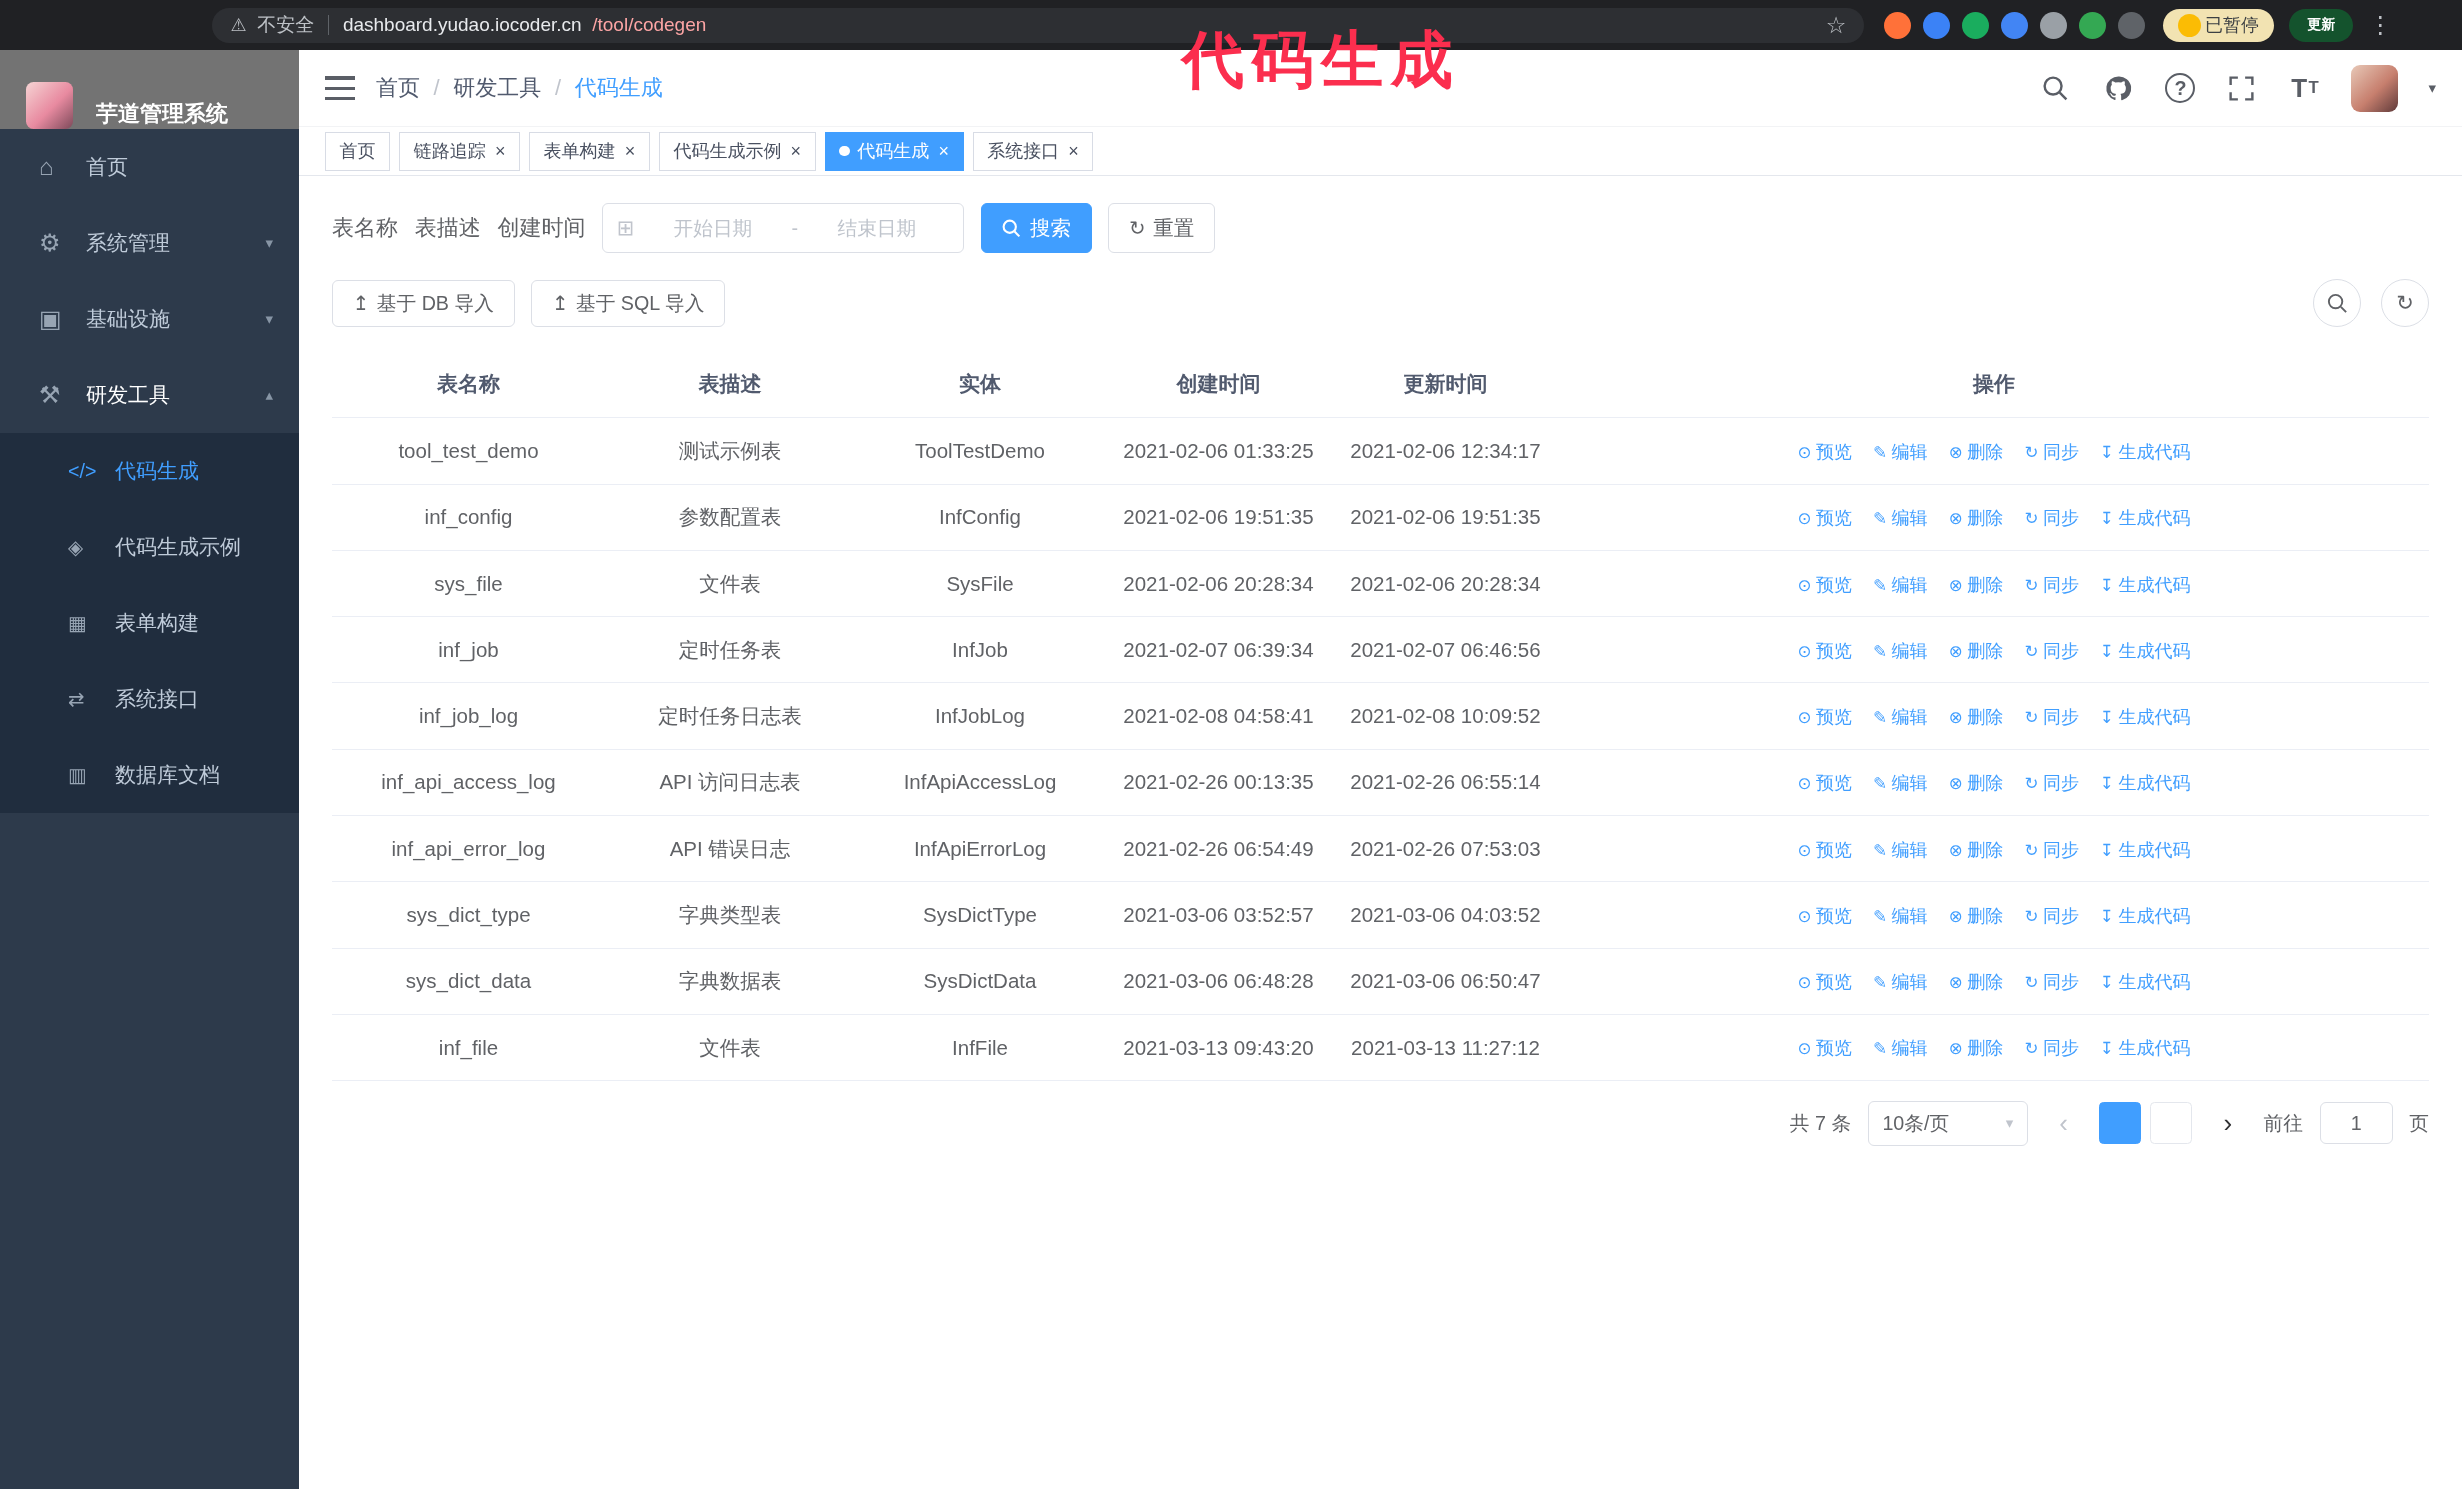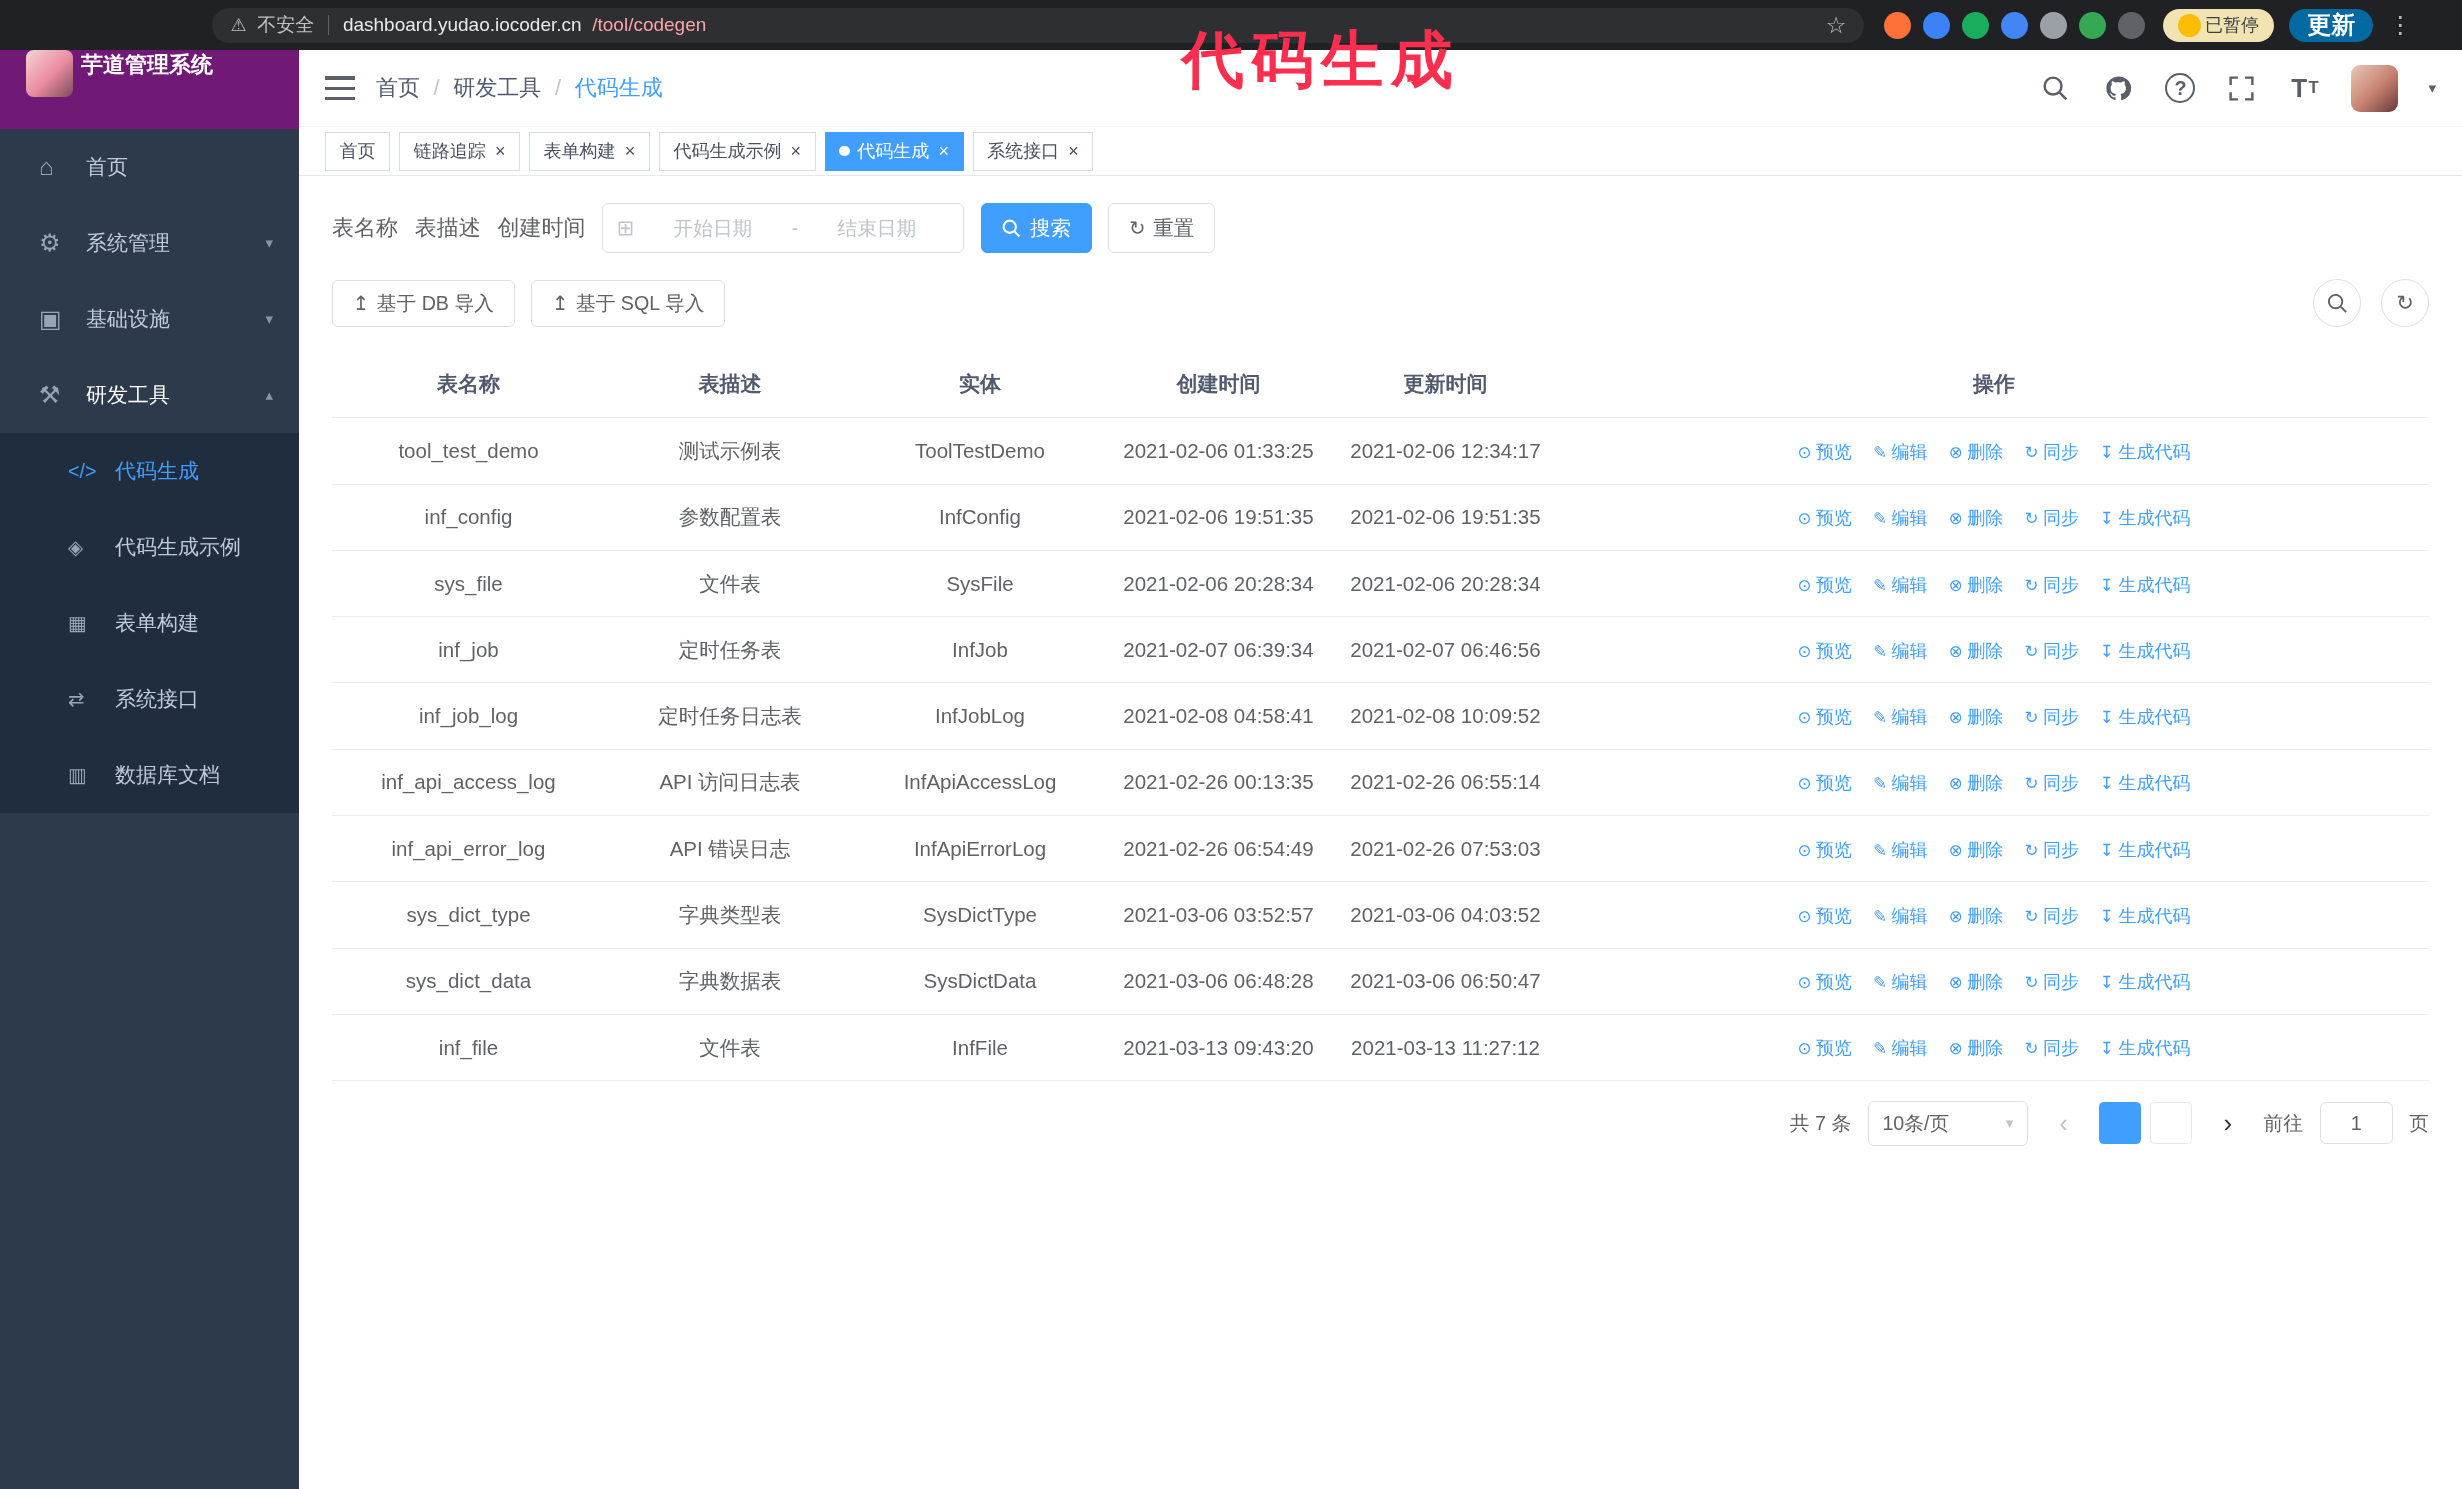--- a/index.html
+++ b/index.html
@@ -15,30 +15,30 @@
   .warn-ico{font-size:18px;color:#bdc1c6}
   .notsecure{color:#bdc1c6}
   .url-sep{width:1.5px;height:19.7px;background:#5f6368;margin:0 3px}
   .url-host{color:#e8eaed}
   .url-path{color:#fca5a5}
   .url-star{margin-left:auto;font-size:23px;color:#bdc1c6}
   .ext-row{display:flex;align-items:center;gap:12px;margin-left:15px}
   .ext{width:27px;height:27px;border-radius:50%;display:inline-block}
   .pill-paused{display:flex;align-items:center;gap:4px;background:#f2e3b2;color:#3c4043;font-size:18px;height:33px;border-radius:16.7px;padding:0 15px;margin-left:13.6px;white-space:nowrap}
   .emoji-face{width:23px;height:23px;border-radius:50%;background:#fbbc04;display:inline-block}
-  .pill-update{display:flex;align-items:center;background:#0369a1;color:#fff;font-size:24px;font-weight:bold;height:33px;border-radius:16.7px;padding:0 18px;margin-left:10.6px;white-space:nowrap}
+  .pill-update{display:flex;align-items:center;background:#14532d;color:#fff;font-size:14px;font-weight:bold;height:33px;border-radius:16.7px;padding:0 18px;margin-left:10.6px;white-space:nowrap}
   .kebab{color:#bdc1c6;font-size:24px;margin-left:10.6px;width:23px;text-align:center}
 
   
   .annotation{position:absolute;top:18px;left:1182px;font-size:62px;font-weight:bold;letter-spacing:7.6px;z-index:60;white-space:nowrap}
 
   
   .app{display:flex;height:1440px}
   .sidebar{width:299px;background:#2d3a4b;flex:0 0 299px;display:flex;flex-direction:column}
-  .logo{height:79px;display:flex;align-items:flex-start;gap:8px;padding:0 26px;background:#701a75}
+  .logo{height:79px;display:flex;align-items:flex-end;gap:23px;padding:0 26px;background:#737373}
   .logo-avatar{width:47px;height:47px;border-radius:7.6px;background:linear-gradient(135deg,#f6d4d4,#e88aa0 55%,#7d4a5a);flex:0 0 47px}
   .logo-title{color:#fff;font-size:22px;font-weight:bold;white-space:nowrap}
   .menu-item{height:76px;display:flex;align-items:center;padding:0 26px 0 39px;color:#bfcbd9;font-size:21px;cursor:pointer;white-space:nowrap}
   .menu-item.open{color:#fff}
   .menu-ico{width:38px;font-size:24px;color:#97a4b3;margin-right:9px;text-align:left}
   .chevron{margin-left:auto;font-size:15px;color:#8795a5}
   .submenu{background:#202d3e}
   .sub-item{height:76px;display:flex;align-items:center;padding:0 26px 0 68px;color:#bfcbd9;font-size:21px;cursor:pointer;white-space:nowrap}
   .sub-ico{width:38px;font-size:19.7px;color:#97a4b3;margin-right:9px}
   .sub-item.active{color:#409eff}

